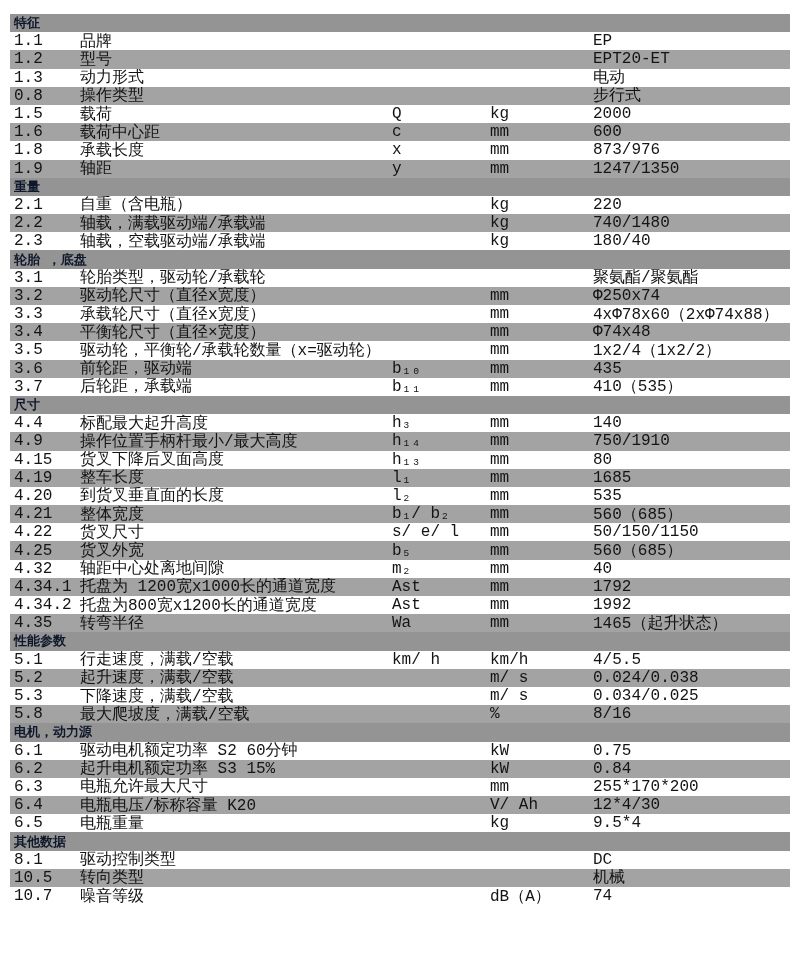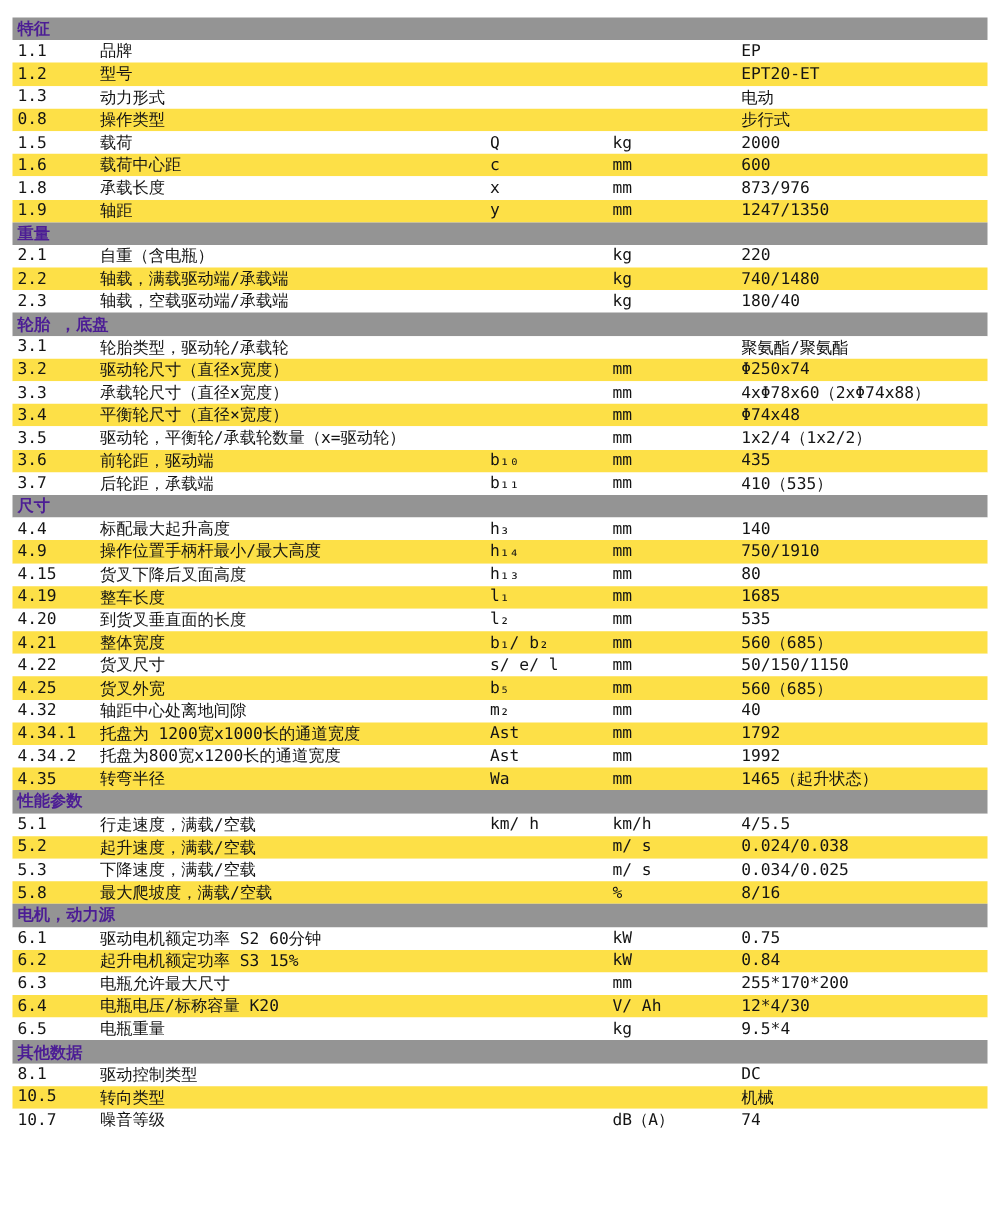--- a/index.html
+++ b/index.html
@@ -14,38 +14,39 @@
   }
   .spec-table {
     position: absolute;
     left: 10px;
     top: 14px;
     width: 780px;
   }
   .section-header {
     height: 18.2px;
     background: #949494;
-    color: #4c1d95;
+    color: #0f172a;
     font-weight: bold;
     font-size: 13px;
     display: flex;
     align-items: center;
     padding-left: 4px;
     box-sizing: border-box;
     overflow: hidden;
   }
   .row {
     display: flex;
     height: 18.2px;
     align-items: center;
-    font-size: 13px;
+    font-size: 16px;
     background: #ffffff;
     overflow: hidden;
-  }
-  .row.alt { background: #fde047; }
+    font-family: Liberation Mono, monospace;
+  }
+  .row.alt { background: #a3a3a3; }
   .c {
     white-space: nowrap;
     overflow: hidden;
     box-sizing: border-box;
   }
   .c-no   { width: 70px; padding-left: 4px; }
   .c-desc { width: 312px; }
   .c-sym  { width: 98px; }
   .c-unit { width: 103px; }
   .c-val  { flex: 1; }

